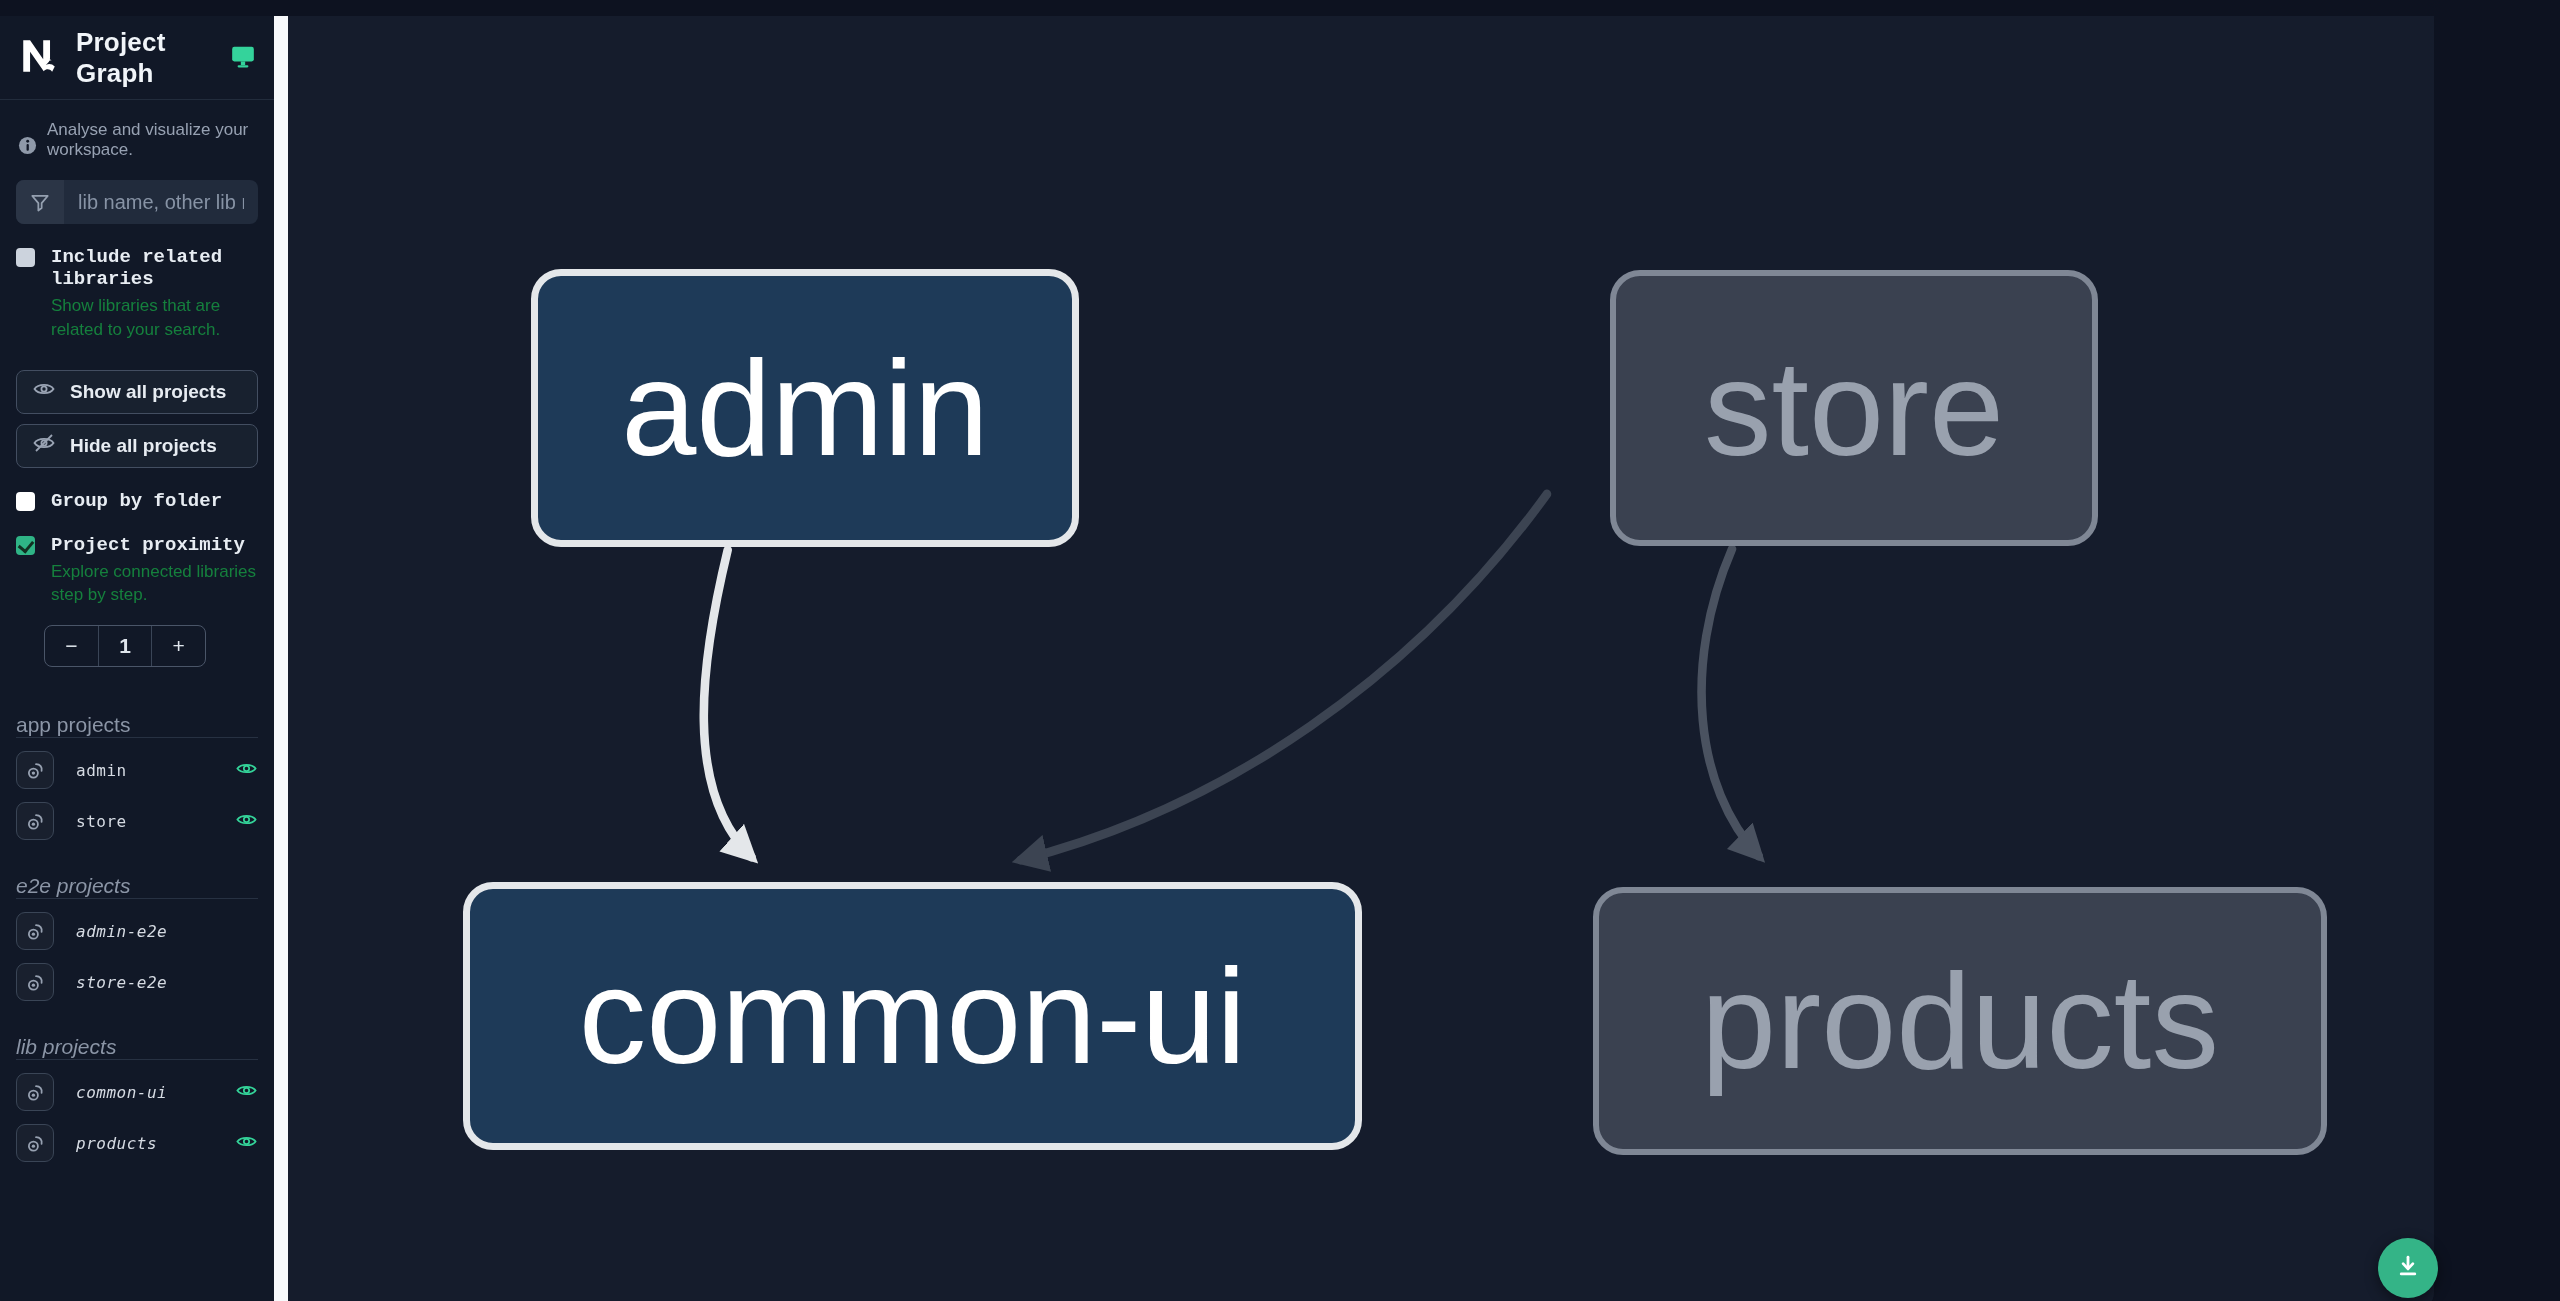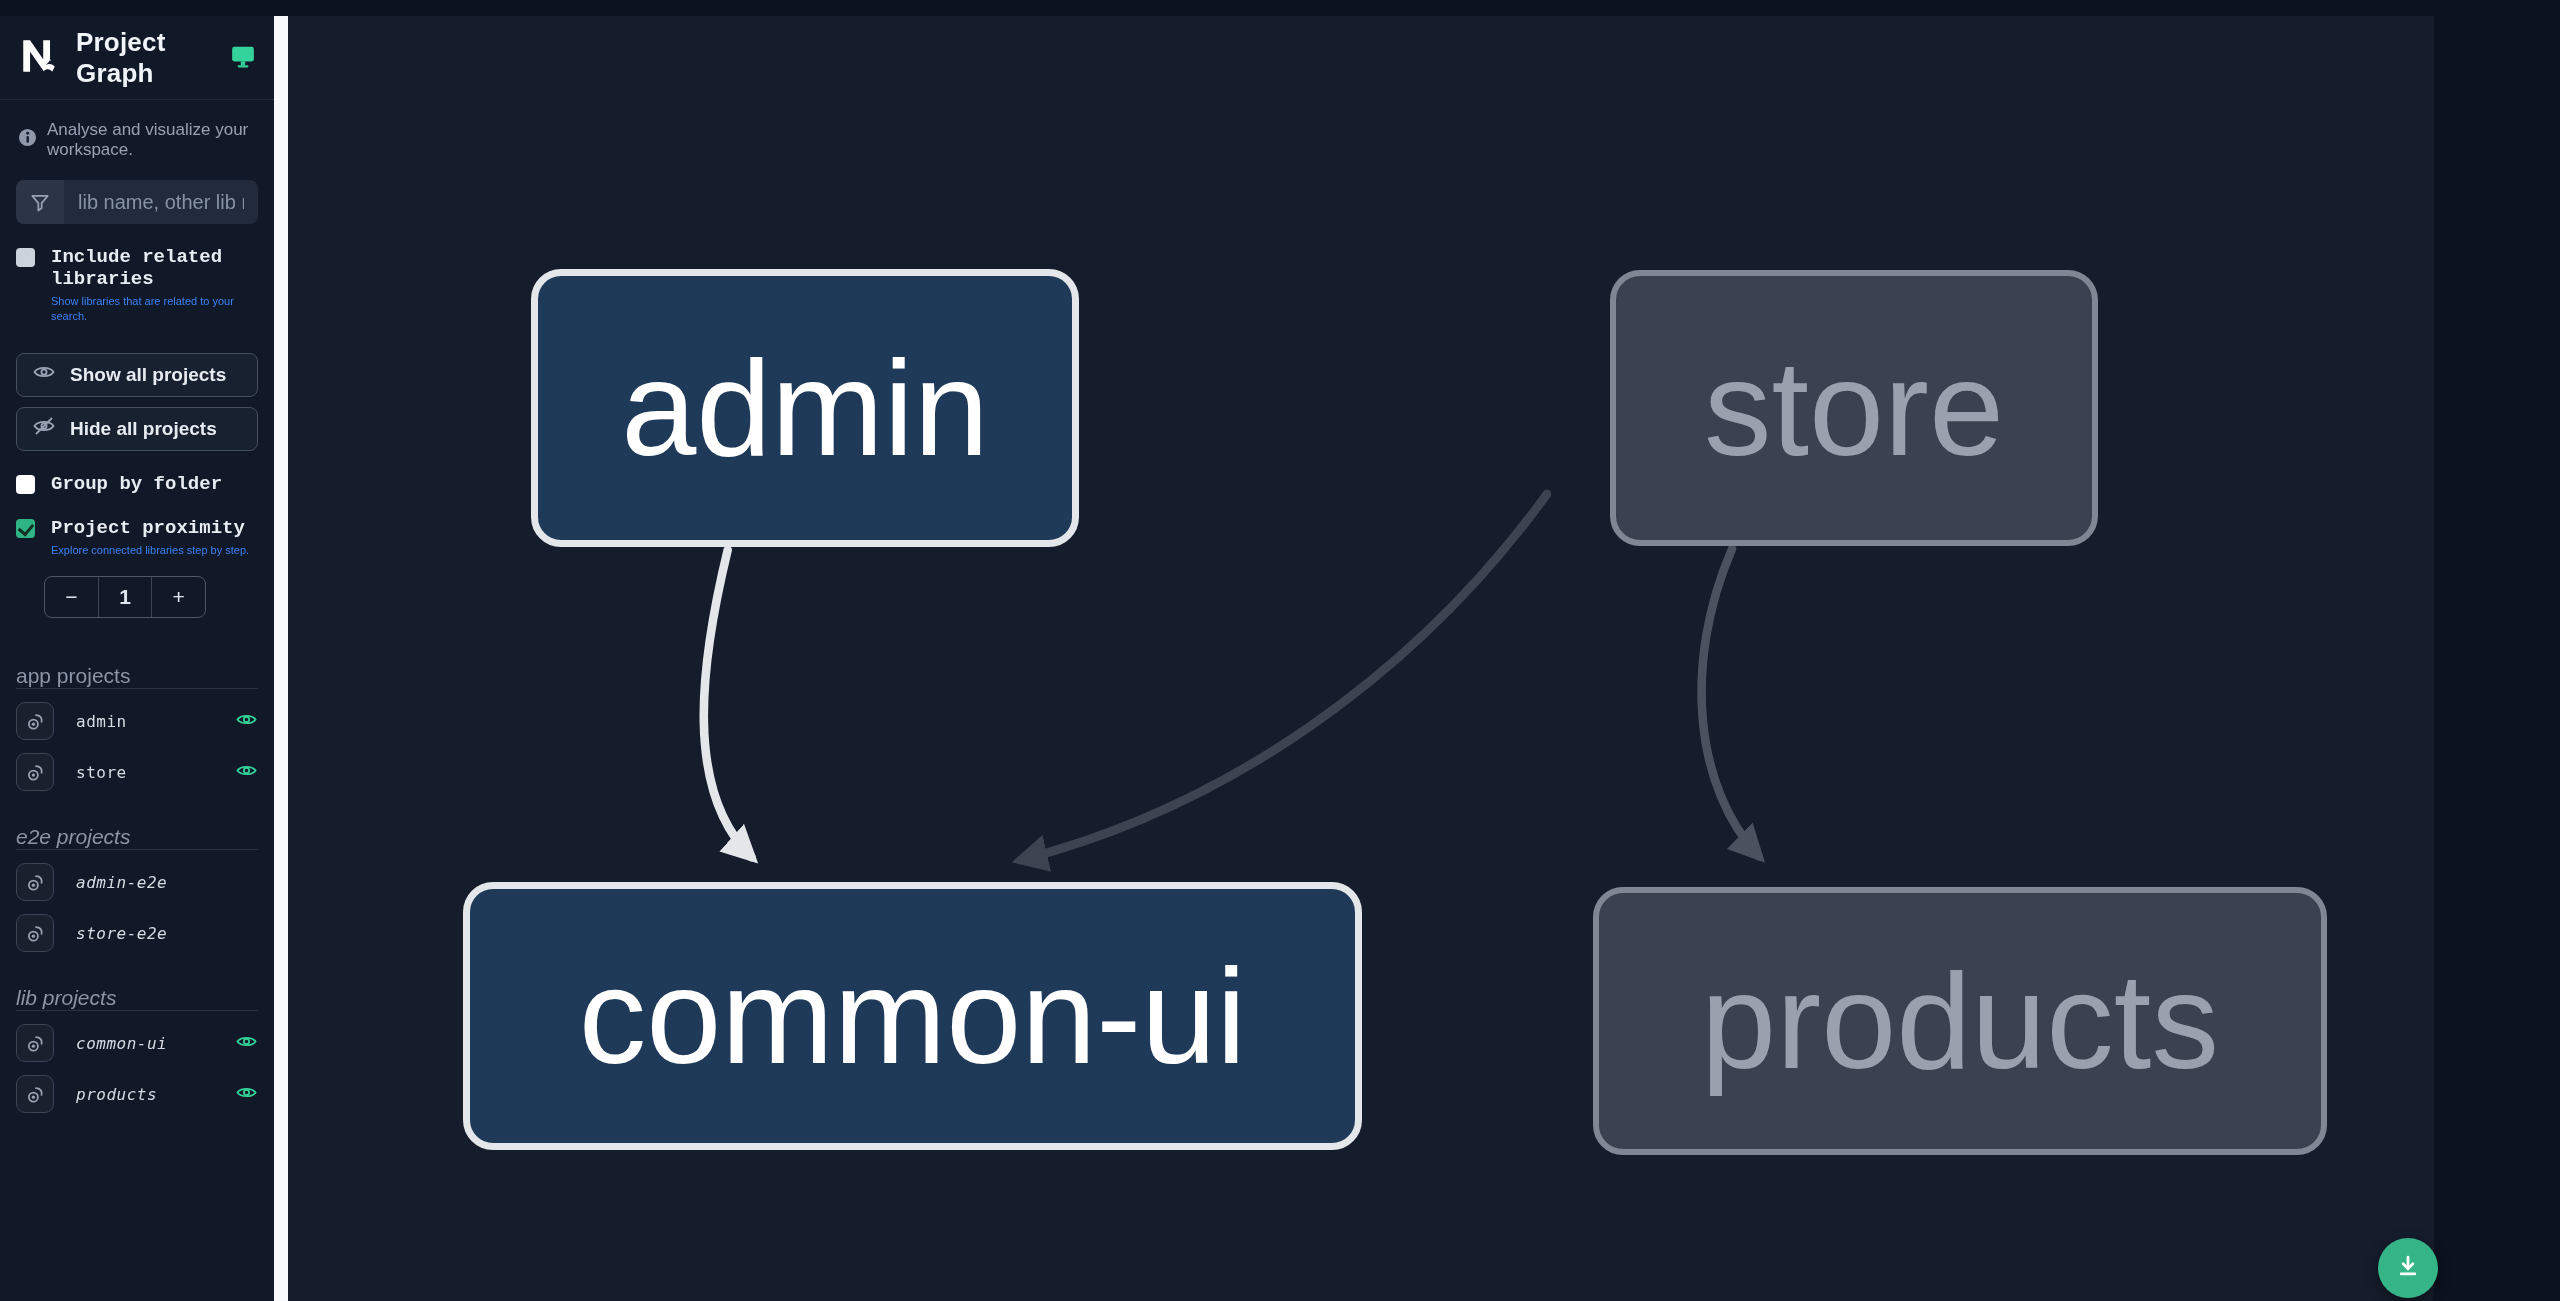--- a/index.html
+++ b/index.html
@@ -7,41 +7,41 @@
               font-family:"Liberation Sans", sans-serif; }
   .stage { position:absolute; left:0; top:16px; width:2456px; height:1301px; }
 
   
   .sidebar { position:absolute; left:0; top:0; width:274px; height:1295px;
              background:#111827; border-bottom-left-radius:12px;
              border-bottom:1px solid #2a3447; display:flex; flex-direction:column; }
   .side-header { height:84px; flex:0 0 84px; display:flex; align-items:center;
                  padding:0 18px; gap:16px; border-bottom:1px solid #222c3c; }
   .app-title { font-size:26px; font-weight:700; color:#f1f5f9; letter-spacing:.2px; }
-  .tagline { display:flex; align-items:center; gap:10px; padding:20px 18px 0 18px;
+  .tagline { display:flex; align-items:flex-end; gap:10px; padding:20px 18px 0 18px;
              color:#97a1b2; font-size:17px; }
   .searchbox { margin:20px 16px 0 16px; height:44px; display:flex; border-radius:8px;
                overflow:hidden; background:#212b3c; }
   .search-filter { width:48px; background:#2b3546; display:flex; align-items:center;
                    justify-content:center; flex:0 0 48px; }
   .searchbox input { flex:1; min-width:0; border:0; outline:0; background:transparent;
                      color:#cbd5e1; font-size:20px; padding:0 14px;
                      font-family:"Liberation Sans", sans-serif;}
   .searchbox input::placeholder { color:#8793a5; }
 
   .check-row { margin:22px 16px 0 16px; display:grid;
                grid-template-columns:22px 1fr; column-gap:13px; row-gap:4px; }
   .checkbox { width:19px; height:19px; border-radius:4px; background:#ccd3dd;
               margin-top:2px; position:relative; cursor:pointer; }
   .checkbox.checked { background:#2fb486; }
   .checkbox.checked::after { content:""; position:absolute; left:5px; top:2.5px;
               width:7px; height:11px; border:solid #123022; border-width:0 3px 3px 0;
               transform:rotate(40deg); }
   .check-label { font-size:19px; font-weight:700; color:#e7ecf2; line-height:22px;font-family:Liberation Mono, monospace; }
-  .check-desc { grid-column:2; font-size:11px; color:#3b82f6; line-height:1.4; }
+  .check-desc { grid-column:2; font-size:17px; color:#15803d; line-height:1.4; }
 
   .side-btn { margin:10px 16px 0 16px; height:44px; border:1px solid #434e61;
               border-radius:8px; background:#18212f; display:flex; align-items:center;
               gap:14px; padding:0 15px; color:#e7ecf2; font-size:19px; font-weight:700;
               cursor:pointer; }
   .side-btn.first { margin-top:28px; }
 
   .stepper { margin:18px 16px 0 44px; width:162px; height:42px;
              border:1px solid #4a5568; border-radius:8px; display:flex;
              overflow:hidden; }

